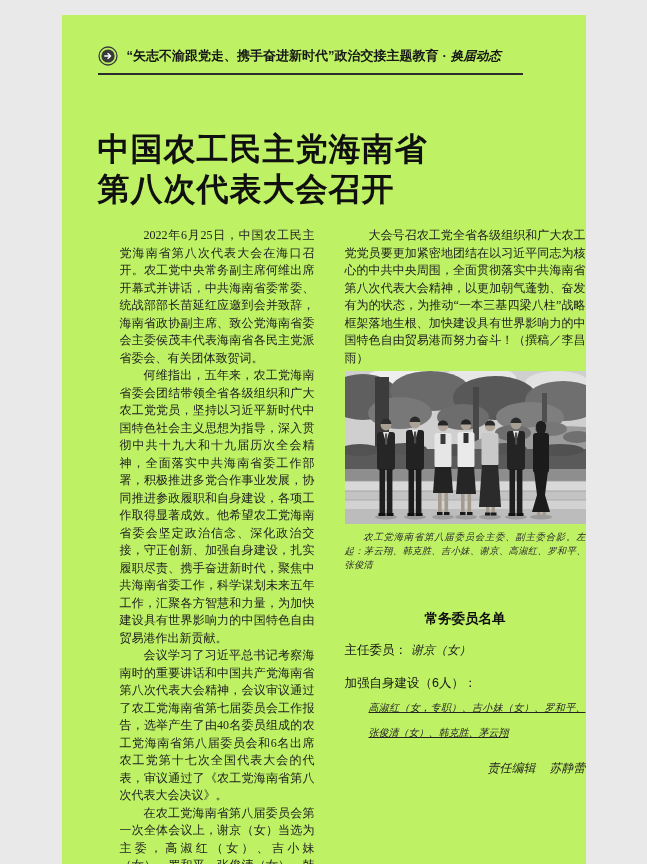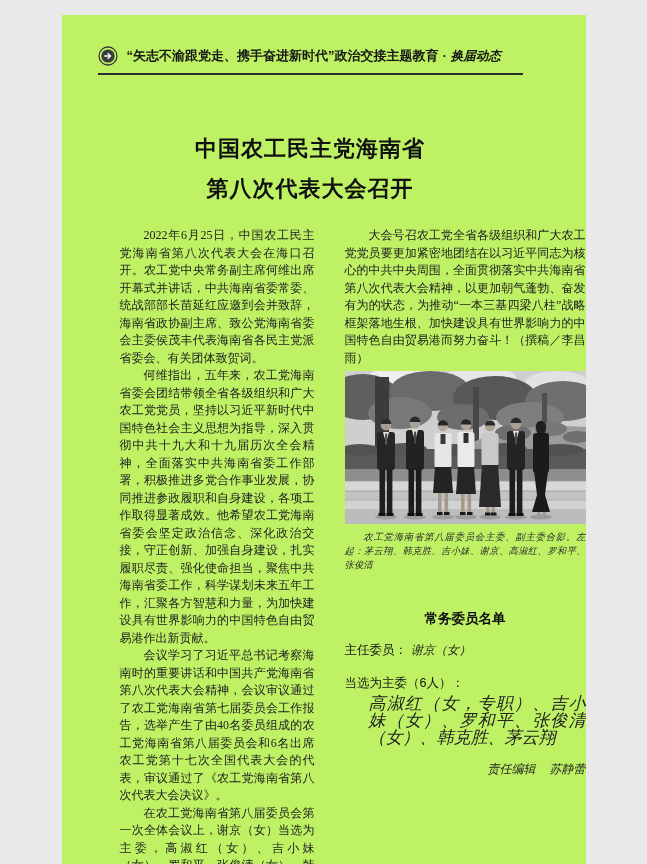--- a/index.html
+++ b/index.html
@@ -36,24 +36,24 @@
     font-family: "Liberation Serif", "DejaVu Serif", serif;
     font-style: italic;
     font-weight: bold;
     font-size: 12.5px;
   }
   .hdr-icon { width: 20px; height: 20px; flex: 0 0 auto; }
 
   
   .main-title {
     margin: 54px 63px 0 36px;
-    text-align: center;
+    text-align: left;
     font-family: "Liberation Sans", "DejaVu Sans", sans-serif;
     font-weight: 800;
-    font-size: 22px;
+    font-size: 32px;
     line-height: 40px;
     letter-spacing: 1px;
     color: #101010;
   }
 
   
   .columns {
     display: flex;
     margin: 18px 0 0 58px;
     gap: 30px;
@@ -97,25 +97,26 @@
     font-family: "Liberation Sans", "DejaVu Sans", sans-serif;
     font-weight: normal;
     font-size: 12.5px;
     color: #141414;
   }
   .chair-name { font-style: italic; margin-left: 4px; }
   .roster-group { margin-top: 16px; }
   .roster-names {
     margin: 3px 0 0 0;
     padding-left: 24px;
-    font-size: 17px;
-    line-height: 17px;
+    font-size: 10px;
+    line-height: 25px;
     text-align: justify;
     font-style: italic;
     color: #222;
+    text-decoration: underline;
   }
   .editor-line {
     margin-top: 15px;
     text-align: right;
     font-style: italic;
     font-size: 12px;
     color: #1c1c1c;
   }
   .editor-line .editor-name { margin-left: 14px; }
 
@@ -166,21 +167,21 @@
 
   <h1 class="main-title">
     <span>中国农工民主党海南省</span><br>
     <span>第八次代表大会召开</span>
   </h1>
 
   <div class="columns">
 
     <div class="col-left">
       <p class="body-par">2022年6月25日，中国农工民主党海南省第八次代表大会在海口召开。农工党中央常务副主席何维出席开幕式并讲话，中共海南省委常委、统战部部长苗延红应邀到会并致辞，海南省政协副主席、致公党海南省委会主委侯茂丰代表海南省各民主党派省委会、有关团体致贺词。</p>
-      <p class="body-par">何维指出，五年来，农工党海南省委会团结带领全省各级组织和广大农工党党员，坚持以习近平新时代中国特色社会主义思想为指导，深入贯彻中共十九大和十九届历次全会精神，全面落实中共海南省委工作部署，积极推进多党合作事业发展，协同推进参政履职和自身建设，各项工作取得显著成效。他希望农工党海南省委会坚定政治信念、深化政治交接，守正创新、加强自身建设，扎实履职尽责、强化使命担当，聚焦中共海南省委工作，科学谋划未来五年工作，汇聚各方智慧和力量，为加快建设具有世界影响力的中国特色自由贸易港作出新贡献。</p>
+      <p class="body-par">何维指出，五年来，农工党海南省委会团结带领全省各级组织和广大农工党党员，坚持以习近平新时代中国特色社会主义思想为指导，深入贯彻中共十九大和十九届历次全会精神，全面落实中共海南省委工作部署，积极推进多党合作事业发展，协同推进参政履职和自身建设，各项工作取得显著成效。他希望农工党海南省委会坚定政治信念、深化政治交接，守正创新、加强自身建设，扎实履职尽责、携手奋进新时代，聚焦中共海南省委工作，科学谋划未来五年工作，汇聚各方智慧和力量，为加快建设具有世界影响力的中国特色自由贸易港作出新贡献。</p>
       <p class="body-par">会议学习了习近平总书记考察海南时的重要讲话和中国共产党海南省第八次代表大会精神，会议审议通过了农工党海南省第七届委员会工作报告，选举产生了由40名委员组成的农工党海南省第八届委员会和6名出席农工党第十七次全国代表大会的代表，审议通过了《农工党海南省第八次代表大会决议》。</p>
       <p class="body-par">在农工党海南省第八届委员会第一次全体会议上，谢京（女）当选为主委，高淑红（女）、吉小妹（女）、罗和平、张俊清（女）、韩克胜、茅云翔当选为副主委，李玮等17人当选为常委。会议还通过了农工党海南省第八届委员会内部监督委员会组成人员。</p>
     </div>
 
     <div class="col-right">
       <p class="body-par">大会号召农工党全省各级组织和广大农工党党员要更加紧密地团结在以习近平同志为核心的中共中央周围，全面贯彻落实中共海南省第八次代表大会精神，以更加朝气蓬勃、奋发有为的状态，为推动“一本三基四梁八柱”战略框架落地生根、加快建设具有世界影响力的中国特色自由贸易港而努力奋斗！（撰稿／李昌雨）</p>
 
       <figure class="photo-fig">
         <svg class="photo-svg" viewBox="0 0 241 153" preserveAspectRatio="none">
 
@@ -319,21 +320,21 @@
 
       <h2 class="roster-heading">
         <br>
         <span>常务委员名单</span>
       </h2>
 
       <div class="roster">
         <p class="chair-line"><span class="roster-label">主任委员：</span><span class="chair-name">谢京（女）</span></p>
 
         <div class="roster-group">
-          <div class="roster-label">当选为主委（6人）：</div>
+          <div class="roster-label">加强自身建设（6人）：</div>
           <p class="roster-names">高淑红（女，专职）、吉小妹（女）、罗和平、张俊清（女）、韩克胜、茅云翔</p>
         </div>
 
 
         <p class="editor-line"><span>责任编辑</span><span class="editor-name">苏静蕾</span></p>
       </div>
     </div>
   </div>
 
   <div class="page-footer">

